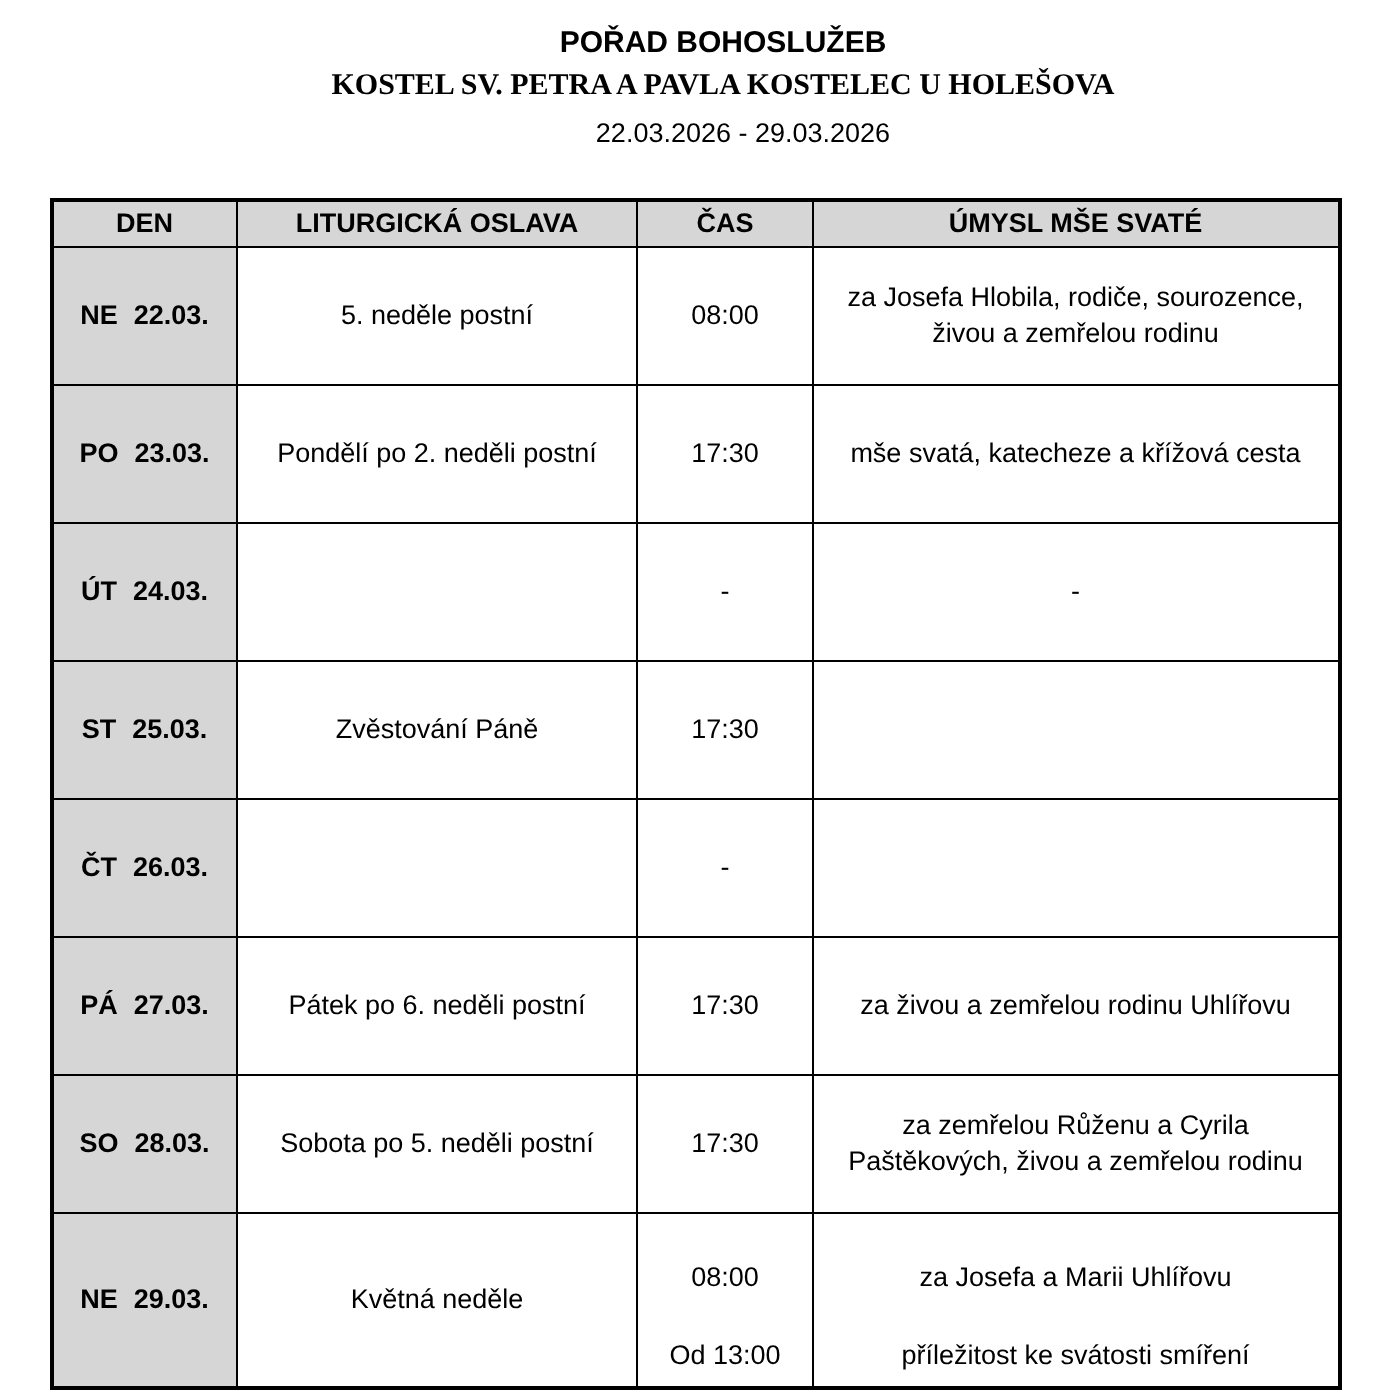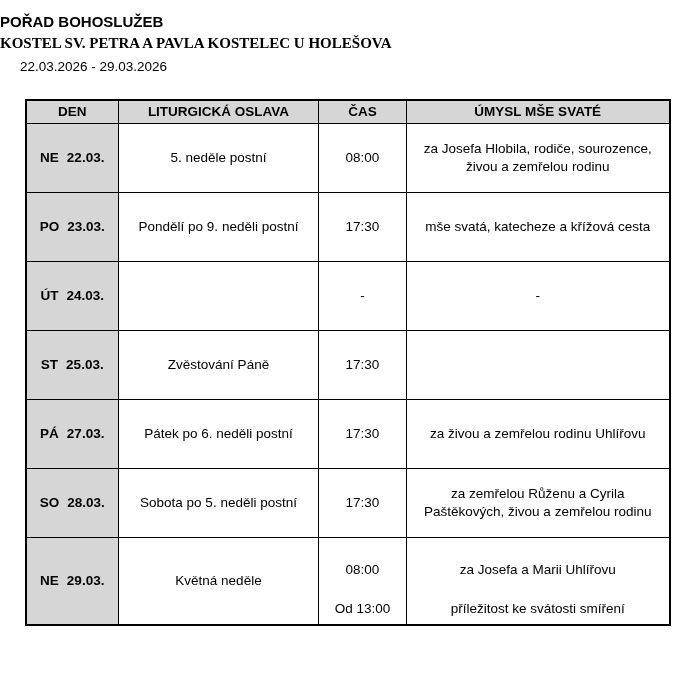--- a/index.html
+++ b/index.html
@@ -5,21 +5,21 @@
   * { box-sizing: border-box; }
   html, body {
     margin: 0;
     padding: 0;
     width: 695px;
     height: 700px;
     background: #ffffff;
     color: #000000;
     font-family: "Liberation Sans", sans-serif;
   }
-  .doc-header { text-align: left; padding-top: 13px; }
+  .doc-header { text-align: center; padding-top: 13px; margin-left: 28px; }
   .title { font-size: 15px; font-weight: bold; }
   .subtitle { font-size: 15px; font-weight: bold; margin-top: 5px; font-family: Liberation Serif, serif; }
   .date-range { font-size: 13.5px; margin-top: 7px; padding-left: 20px; }
 
   table.schedule {
     border-collapse: collapse;
     table-layout: fixed;
     margin: 25px auto 13px auto;
     border: 2px solid #000000;
   }
@@ -101,34 +101,40 @@
     </thead>
     <tbody>
         <tr class="data-row">
           <td class="day-cell"><span class="day-abbrev">NE</span><span class="day-date">22.03.</span></td>
           <td class="celebration-cell">5. neděle postní</td>
           <td class="time-cell">08:00</td>
           <td class="intention-cell">za Josefa Hlobila, rodiče, sourozence, živou a zemřelou rodinu</td>
         </tr>
         <tr class="data-row">
           <td class="day-cell"><span class="day-abbrev">PO</span><span class="day-date">23.03.</span></td>
-          <td class="celebration-cell">Pondělí po 9. neděli postní</td>
+          <td class="celebration-cell">Pondělí po 2. neděli postní</td>
           <td class="time-cell">17:30</td>
           <td class="intention-cell">mše svatá, katecheze a křížová cesta</td>
         </tr>
         <tr class="data-row">
           <td class="day-cell"><span class="day-abbrev">ÚT</span><span class="day-date">24.03.</span></td>
           <td class="celebration-cell"></td>
           <td class="time-cell">-</td>
           <td class="intention-cell">-</td>
         </tr>
         <tr class="data-row">
           <td class="day-cell"><span class="day-abbrev">ST</span><span class="day-date">25.03.</span></td>
           <td class="celebration-cell">Zvěstování Páně</td>
           <td class="time-cell">17:30</td>
+          <td class="intention-cell"></td>
+        </tr>
+        <tr class="data-row">
+          <td class="day-cell"><span class="day-abbrev">ČT</span><span class="day-date">26.03.</span></td>
+          <td class="celebration-cell"></td>
+          <td class="time-cell">-</td>
           <td class="intention-cell"></td>
         </tr>
         <tr class="data-row">
           <td class="day-cell"><span class="day-abbrev">PÁ</span><span class="day-date">27.03.</span></td>
           <td class="celebration-cell">Pátek po 6. neděli postní</td>
           <td class="time-cell">17:30</td>
           <td class="intention-cell">za živou a zemřelou rodinu Uhlířovu</td>
         </tr>
         <tr class="data-row">
           <td class="day-cell"><span class="day-abbrev">SO</span><span class="day-date">28.03.</span></td>

